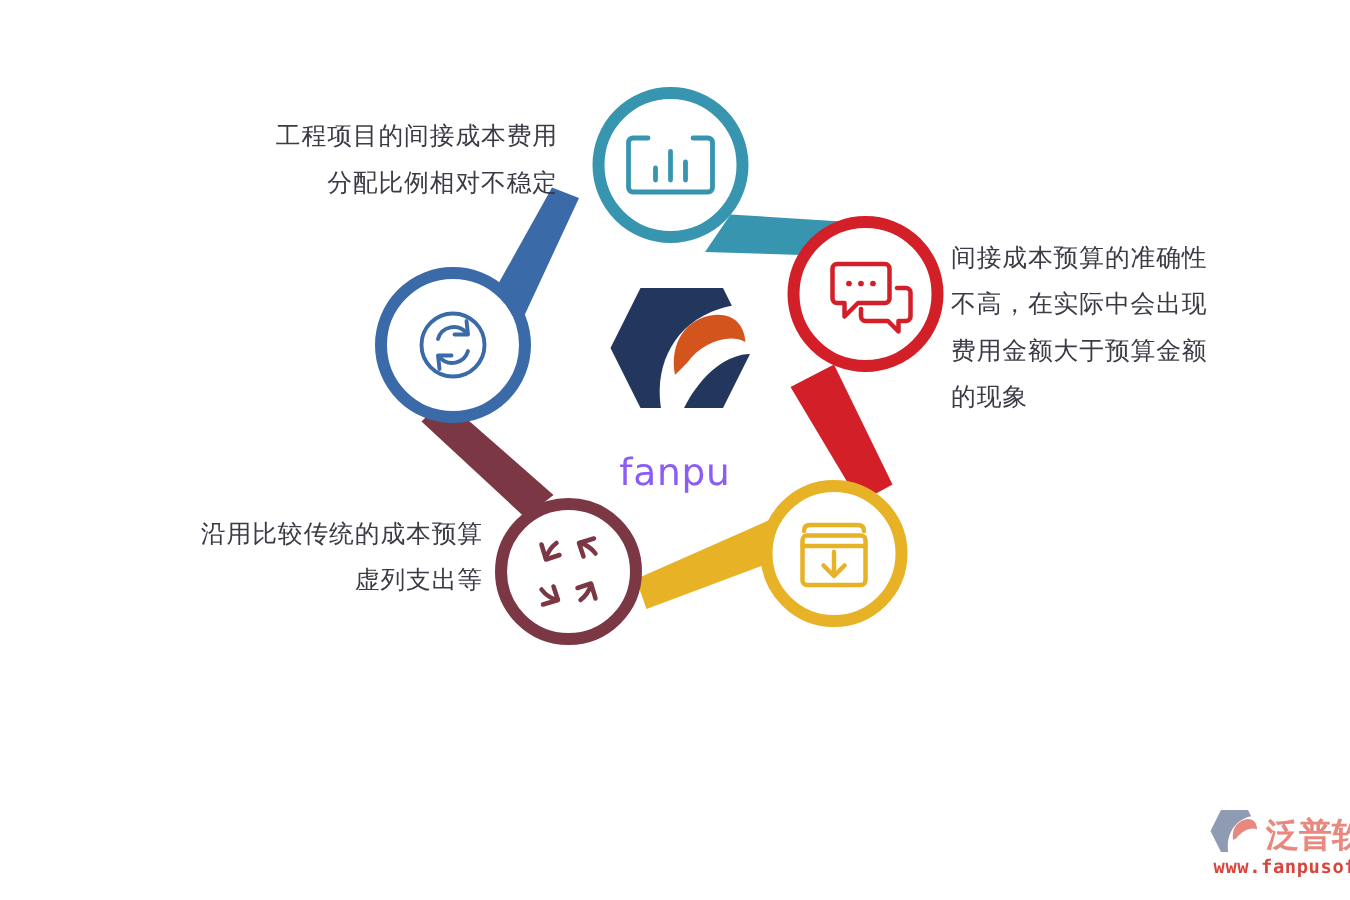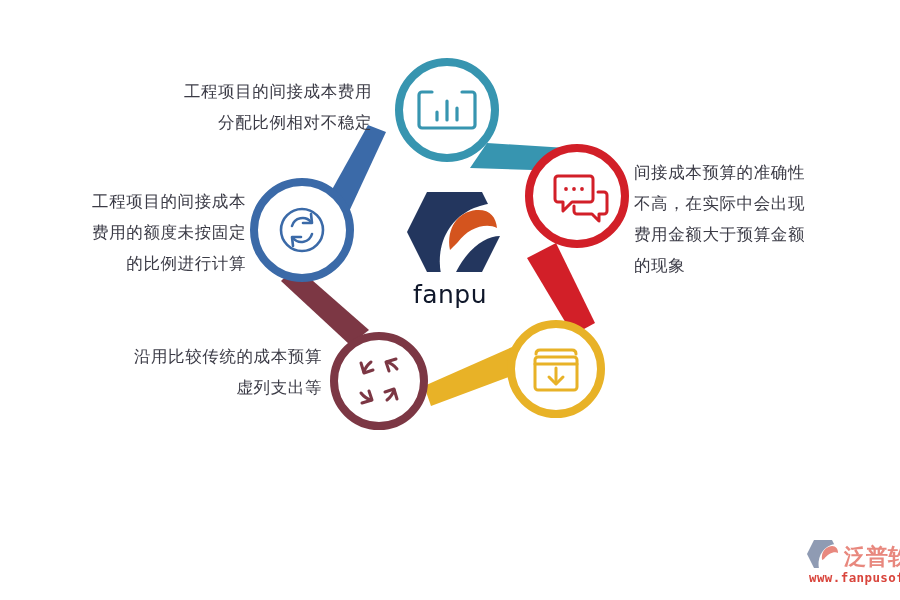--- a/index.html
+++ b/index.html
@@ -31,45 +31,45 @@
   }
 
   
   .caption {
     position: absolute;
     color: #3b3b46;
     font-size: 16.5px;
     line-height: 31px;
     letter-spacing: 0.6px;
     white-space: pre-line;
-    font-family: Liberation Serif, serif;
+    font-family: Liberation Mono, monospace;
   }
   .caption.right-align { text-align: right; }
   .caption.left-align  { text-align: left; }
 
   #cap-top-left    { left: 60px;  top: 76px;  width: 312px; }
   #cap-mid-left    { left: 38px;  top: 186px; width: 208px; }
   #cap-bottom-left { left: 60px;  top: 341px; width: 262px; }
   #cap-top-right   { left: 634px; top: 157px; width: 228px; }
   #cap-bottom-right{ left: 630px; top: 328px; width: 218px; }
 
   
   #brand {
     position: absolute;
     left: 385px;
     top: 190px;
     width: 130px;
     text-align: center;
   }
   #brand-mark { width: 112px; height: 84px; display: block; margin: 0 auto; }
   #brand-name {
-    margin-top: 6px;
+    margin-top: 26px;
     font-family: "DejaVu Sans", "Liberation Sans", sans-serif;
     font-size: 25px;
-    color: #0f172a;
+    color: #8b5cf6;
     letter-spacing: 0.5px;
   }
 
   
   #watermark {
     position: absolute;
     left: 762px;
     top: 532px;
     width: 132px;
     height: 58px;
@@ -143,23 +143,20 @@
       <polyline points="311,214 312,223 303,223"></polyline>
       <path d="M 312 234 a 11 11 0 0 1 -19 4"></path>
       <polyline points="293,246 292,237 301,237"></polyline>
     </g>
 
   </svg>
 
   <div class="caption right-align" id="cap-top-left">工程项目的间接成本费用
 分配比例相对不稳定</div>
 
-  <div class="caption right-align" id="cap-mid-left">工程项目的间接成本
-费用的额度未按固定
-的比例进行计算</div>
 
   <div class="caption right-align" id="cap-bottom-left">沿用比较传统的成本预算
 虚列支出等</div>
 
   <div class="caption left-align" id="cap-top-right">间接成本预算的准确性
 不高，在实际中会出现
 费用金额大于预算金额
 的现象</div>
 
 

